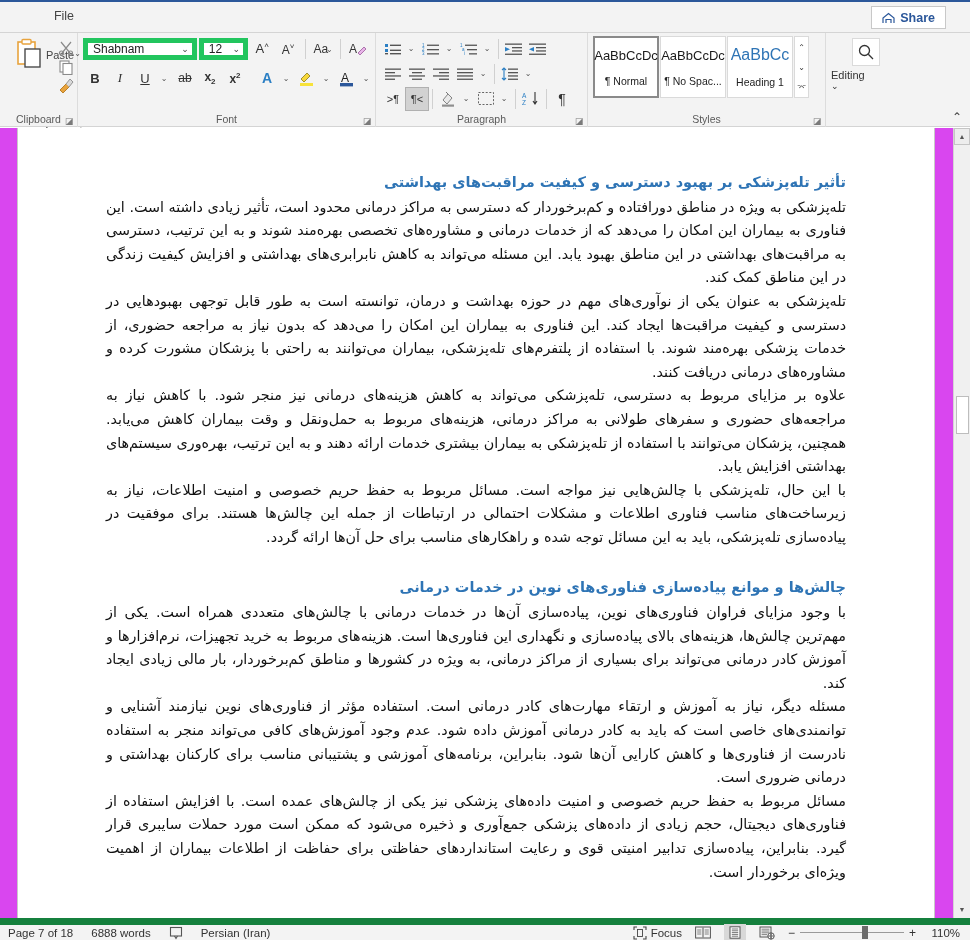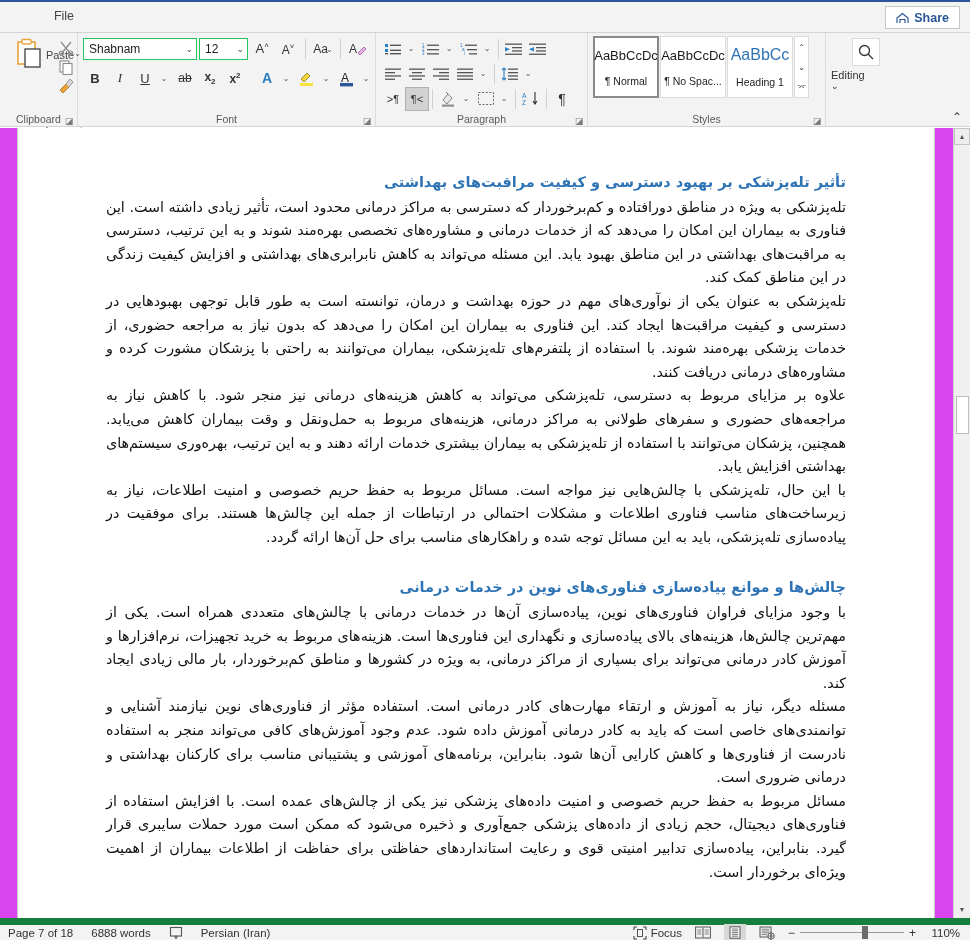--- a/index.html
+++ b/index.html
@@ -32,21 +32,21 @@
     cursor: default;
     white-space: nowrap;
   }
   .tab.active {
     color: #2b579a;
     font-weight: bold;
     border-bottom: 2.5px solid #2b579a;
   }
   .share-btn {
     position: absolute;
-    right: 10px;
+    right: 24px;
     top: 4px;
     height: 23px;
     display: flex;
     align-items: center;
     gap: 5px;
     padding: 0 10px;
     border: 1px solid #c8c8c8;
     background: #ffffff;
     font-size: 12.5px;
     color: #2b579a;
@@ -93,21 +93,21 @@
   .paste-label { font-size: 11px; color: #444; margin-top: 1px; }
   .chev { font-size: 8px; color: #555; line-height: 8px; }
   .clip-icons { display: flex; flex-direction: column; gap: 3px; padding-top: 4px; align-items: center; width: 28px; }
 
   
   .font-group { width: 298px; }
   .font-row { display: flex; align-items: center; gap: 2px; height: 26px; }
   .font-row2 { display: flex; align-items: center; gap: 1px; height: 26px; margin-top: 3px; }
   .combo {
     height: 22px;
-    border: 1px solid #22c55e;
+    border: 5px solid #22c55e;
     background: #fff;
     display: flex;
     align-items: center;
     padding: 0 3px 0 5px;
     font-size: 12px;
     color: #222;
   }
   .combo .cv { flex: 1; white-space: nowrap; overflow: hidden; }
   .combo .cc { font-size: 9px; color: #444; padding-left: 4px; }
   .fname { width: 122px; }

